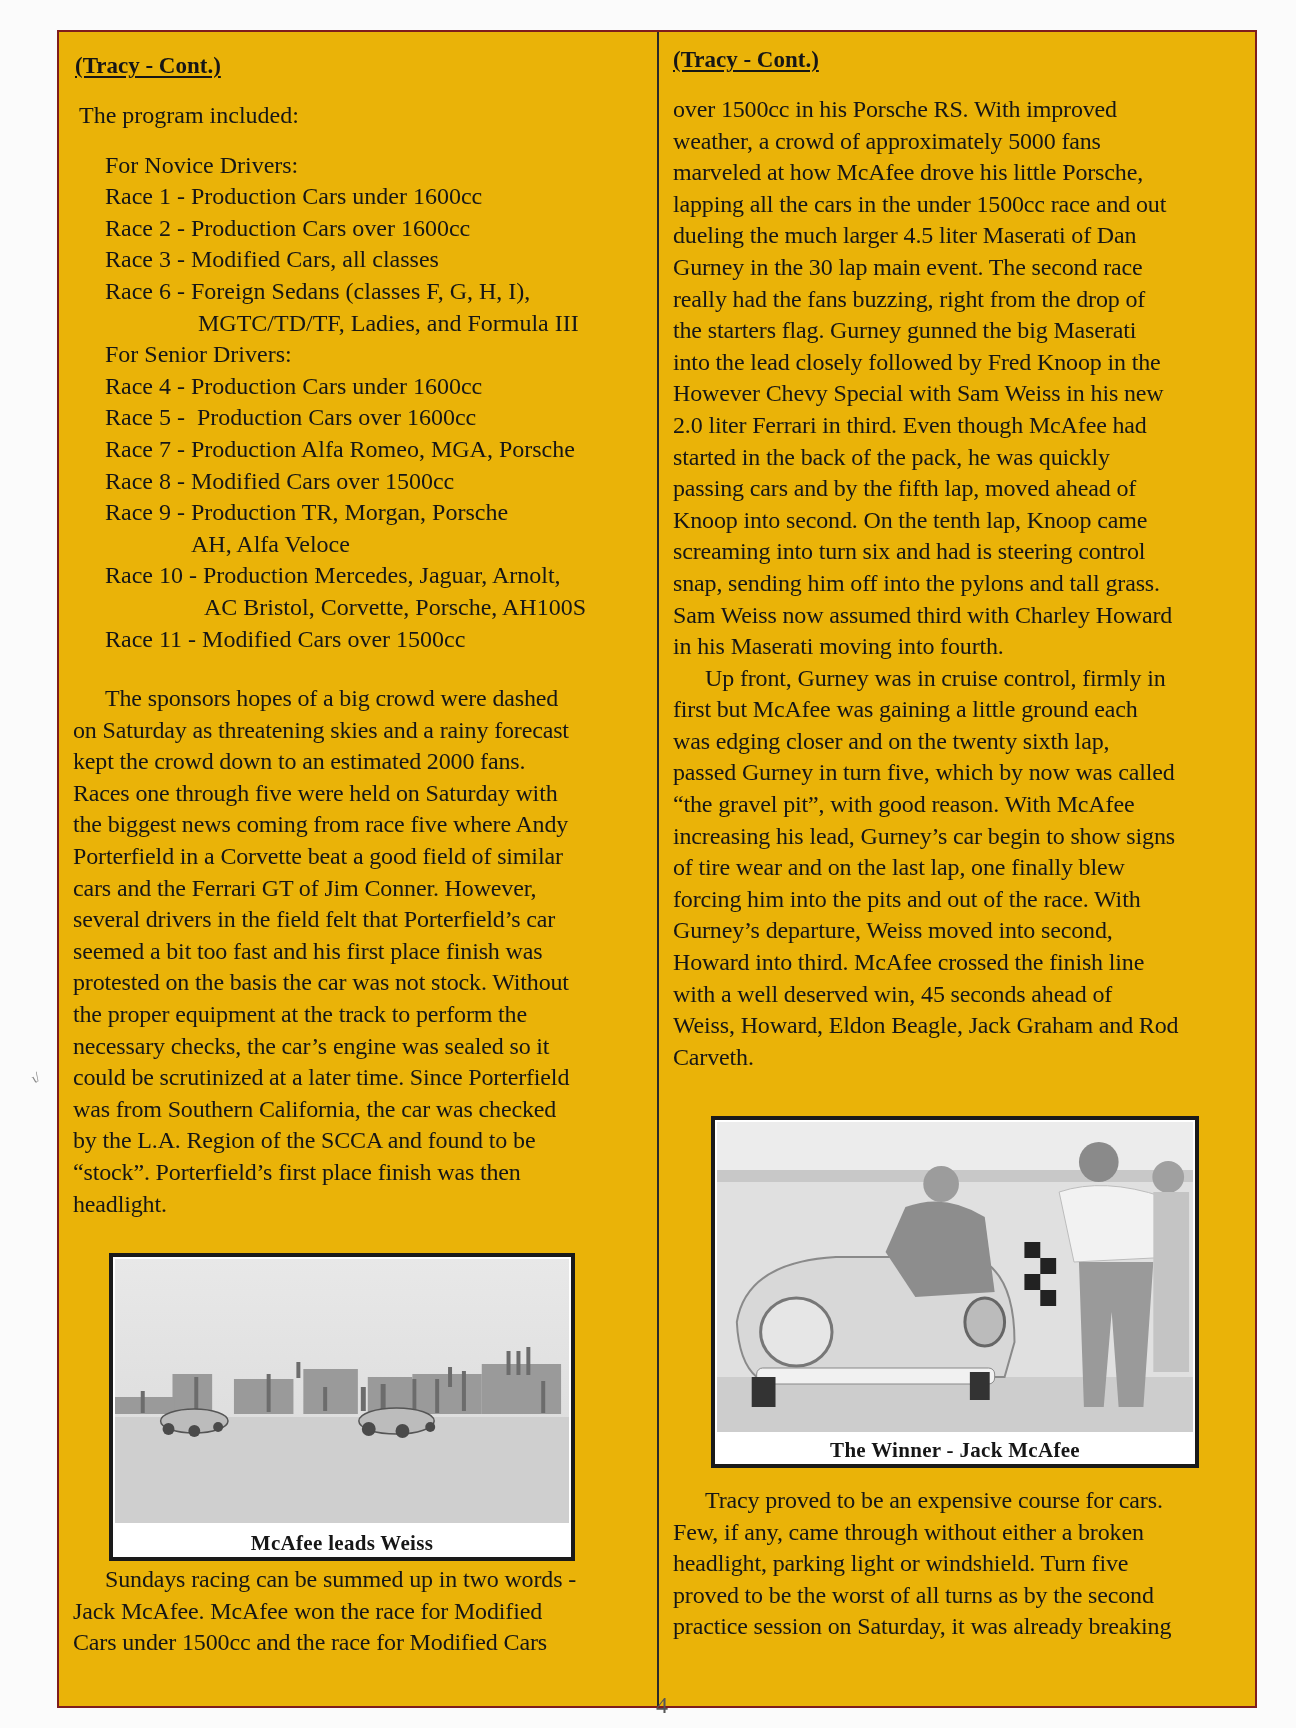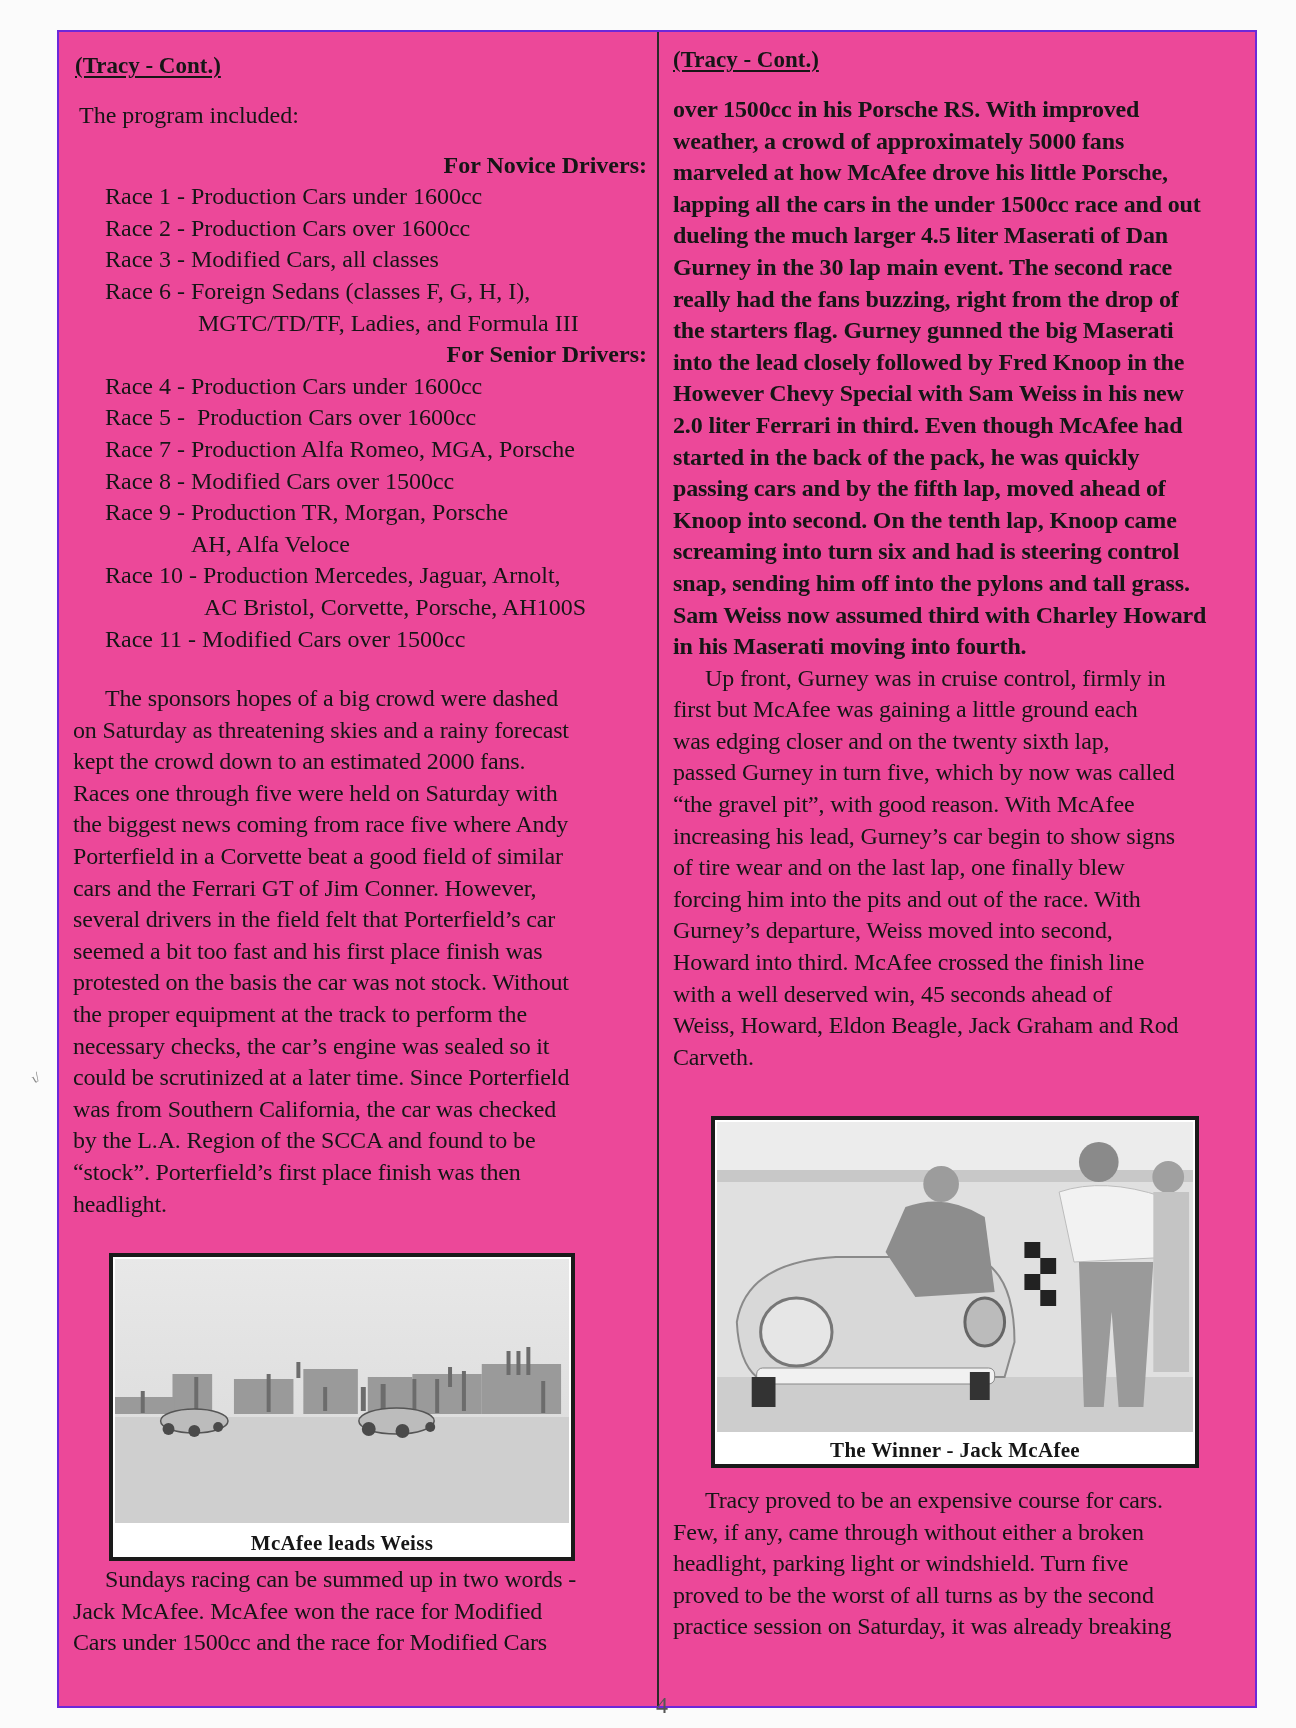--- a/index.html
+++ b/index.html
@@ -14,23 +14,23 @@
       overflow: hidden;
       font-family: "Liberation Serif", "DejaVu Serif", serif;
       color: #161616;
     }
     .frame {
       position: absolute;
       left: 57px;
       top: 30px;
       width: 1200px;
       height: 1678px;
-      border: 2px solid #6d28d9;
+      border: 2px solid #7f1d1d;
       box-sizing: border-box;
-      background: #ec4899;
+      background: #eab308;
     }
     .divider {
       position: absolute;
       left: 598px;
       top: 0;
       width: 2px;
       height: 100%;
       background: #2a2a2a;
     }
     .col {
@@ -61,23 +61,22 @@
       font-size: 24px;
       line-height: 31.6px;
       margin: 20px 0 0 6px;
     }
     .program {
       margin: 18px 0 0 32px;
       font-size: 24px;
       line-height: 31.6px;
     }
     .program .group-title {
-      font-weight: bold;
+      font-weight: normal;
       display: block;
-      text-align: right;
     }
     .race-line {
       display: block;
       white-space: nowrap;
     }
     .race-cont {
       display: block;
       white-space: nowrap;
     }
     .indent-6 { padding-left: 93px; }
@@ -247,21 +246,21 @@
     <span class="ln" style="padding-left:32px;text-indent:0">Sundays racing can be summed up in two words -</span>
     <span class="ln" style="text-indent:0">Jack McAfee.  McAfee won the race for Modified</span>
     <span class="ln" style="text-indent:0">Cars under 1500cc and the race for Modified Cars</span>
   </p>
 
   <div class="divider"></div>
 
   <div class="col col-right">
     <h2 class="cont-heading">(Tracy - Cont.)</h2>
 
-    <p class="para" style="margin-top:20px;font-weight:bold;">
+    <p class="para" style="margin-top:20px;">
       <span class="ln" style="text-indent:0">over 1500cc in his Porsche RS.  With improved</span>
       <span class="ln" style="text-indent:0">weather, a crowd of approximately 5000 fans</span>
       <span class="ln" style="text-indent:0">marveled at how McAfee drove his little Porsche,</span>
       <span class="ln" style="text-indent:0">lapping all the cars in the under 1500cc race and out</span>
       <span class="ln" style="text-indent:0">dueling the much larger 4.5 liter Maserati of Dan</span>
       <span class="ln" style="text-indent:0">Gurney in the 30 lap main event.  The second race</span>
       <span class="ln" style="text-indent:0">really had the fans buzzing, right from the drop of</span>
       <span class="ln" style="text-indent:0">the starters flag.  Gurney gunned the big Maserati</span>
       <span class="ln" style="text-indent:0">into the lead closely followed by Fred Knoop in the</span>
       <span class="ln" style="text-indent:0">However Chevy Special with Sam Weiss in his new</span>

